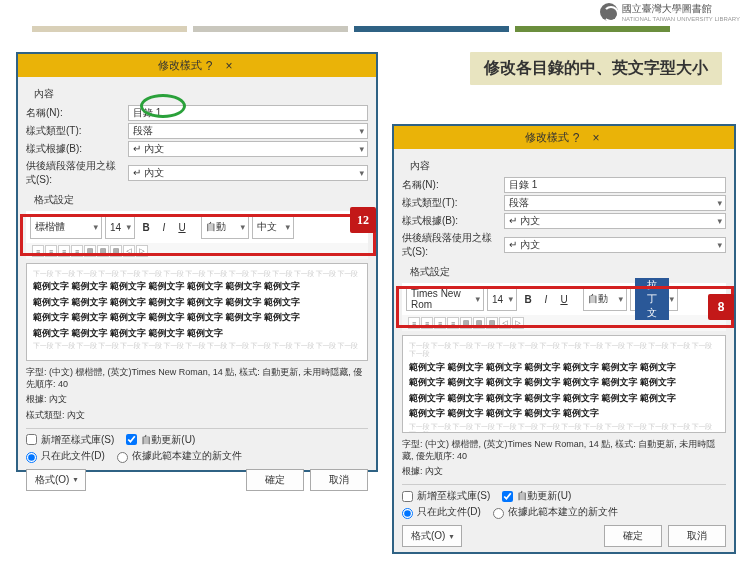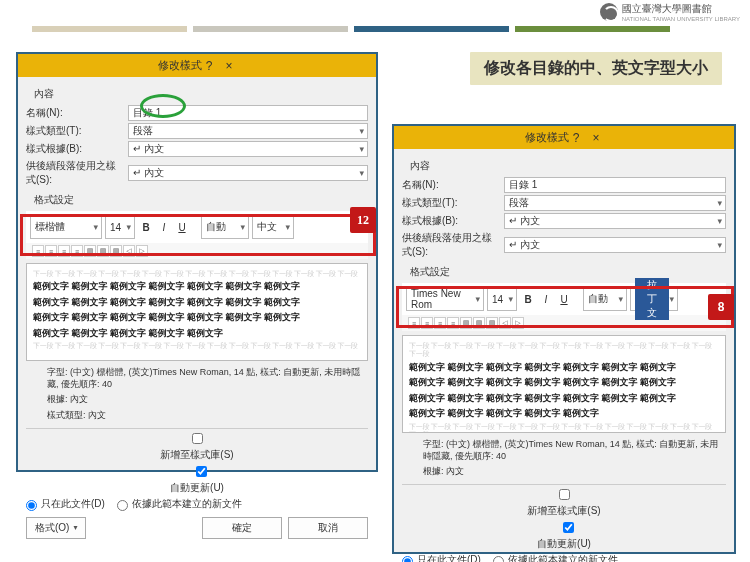--- a/index.html
+++ b/index.html
@@ -49,30 +49,30 @@
   .fmt-row .uline { text-decoration: underline; width: 16px; text-align: center; }
   .latin-hl { background: #2a5898; color: #fff; padding: 0 12px; }
 
   .para-icons { display: flex; gap: 1px; padding: 2px 6px; background: #f7f7f7; }
   .para-icons span { width: 12px; height: 12px; border: 1px solid #ccc; background: #fff; font-size: 7px; display: flex; align-items: center; justify-content: center; color: #666; }
 
   .preview { background: #fff; border: 1px solid #bbb; margin: 4px 0; padding: 6px; font-size: 9px; line-height: 1.5; height: 98px; overflow: hidden; }
   .preview .ghost { color: #ccc; font-size: 7px; line-height: 1.2; letter-spacing: -0.3px; }
   .preview .sample { color: #222; margin: 2px 0; font-weight: bold; }
 
-  .desc { font-size: 9px; color: #333; padding: 2px 0; line-height: 1.3; margin-left: 21px; }
+  .desc { font-size: 9px; color: #333; padding: 2px 0; line-height: 1.3; }
 
   .hr { border-top: 1px solid #ccc; margin: 4px 0; }
 
-  .chk-row { display: flex; align-items: center; gap: 4px; font-size: 10px; margin: 2px 0; flex-direction: column; }
+  .chk-row { display: flex; align-items: center; gap: 4px; font-size: 10px; margin: 2px 0; }
   .radio-row { display: flex; align-items: flex-end; gap: 4px; font-size: 10px; margin: 2px 0; }
   input[type=checkbox], input[type=radio] { width: 11px; height: 11px; }
 
   .btn-row { display: flex; justify-content: space-between; align-items: center; margin-top: 6px; }
-  .btn { background: #fdfdfd; border: 1px solid #aaa; padding: 3px 29px; font-size: 10px; cursor: pointer; }
+  .btn { background: #fdfdfd; border: 1px solid #aaa; padding: 3px 18px; font-size: 10px; cursor: pointer; }
   .fmt-menu { background: #fdfdfd; border: 1px solid #aaa; padding: 3px 8px; font-size: 10px; cursor: pointer; display: flex; align-items: center; gap: 4px; }
   .fmt-menu::after { content: '▾'; font-size: 8px; color: #555; }
 </style>
 </head>
 <body>
 
 <div class="slide">
   <div class="top-bar">
     <div class="brand">
       <span class="brand-icon"></span>

